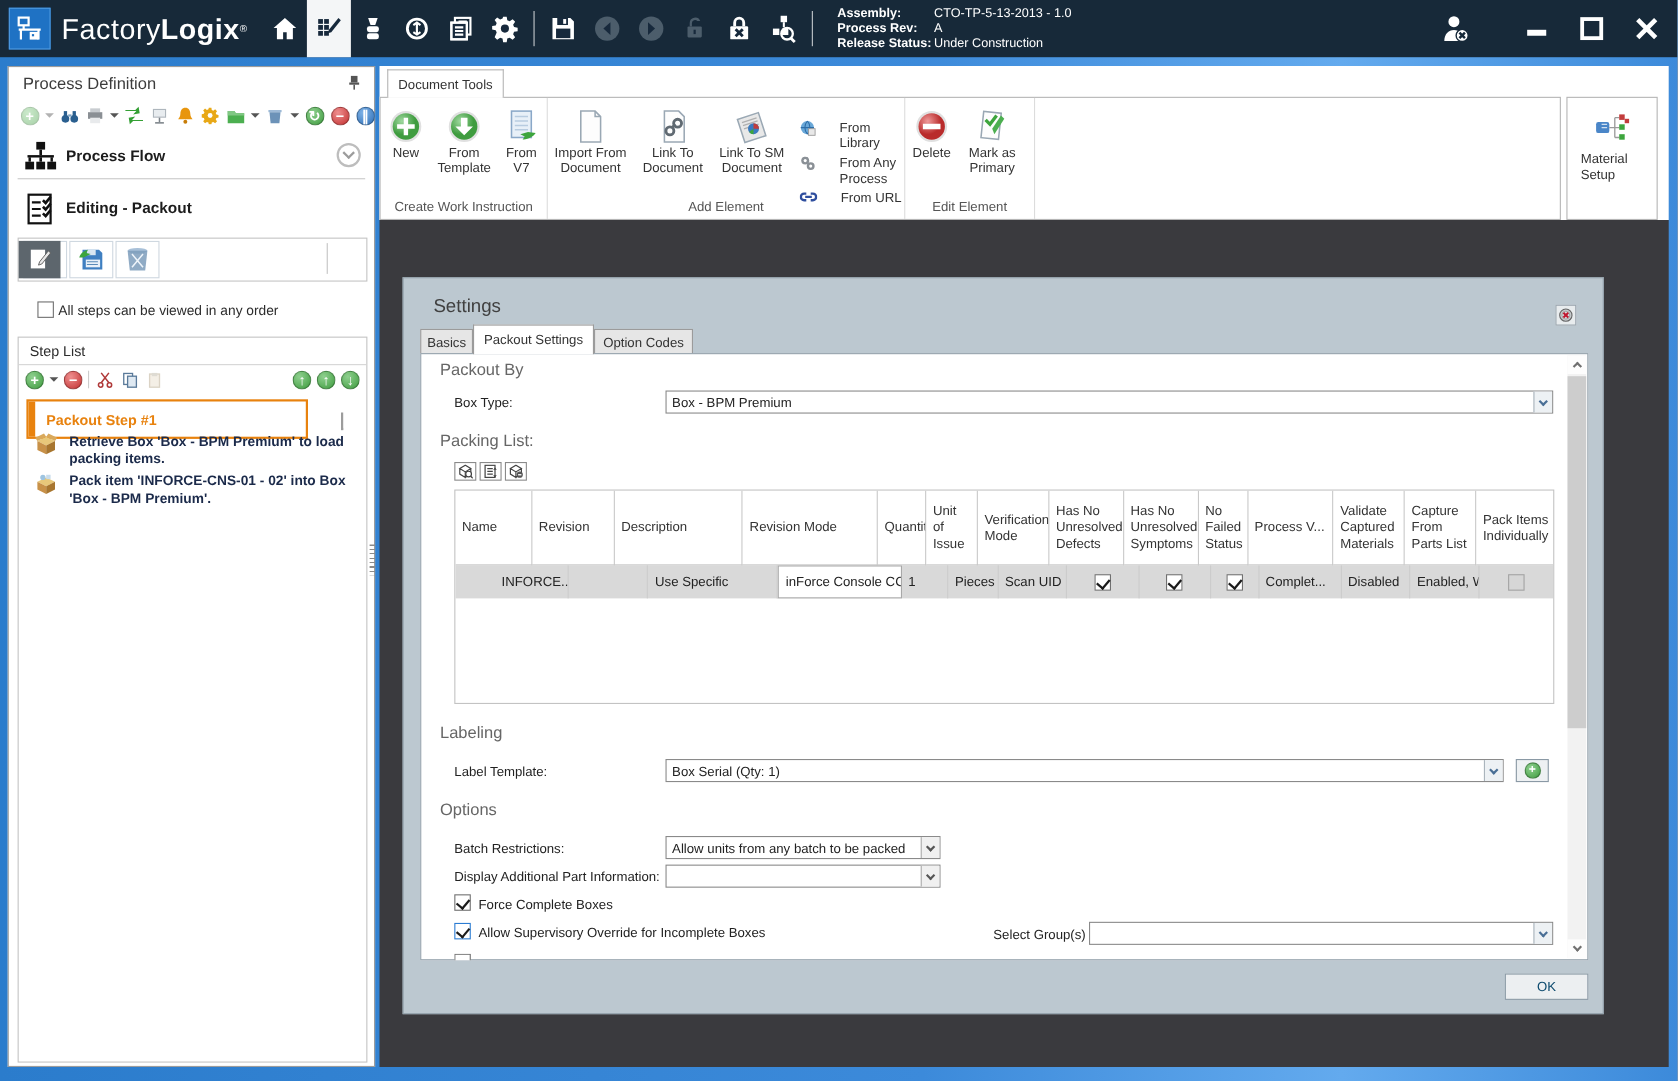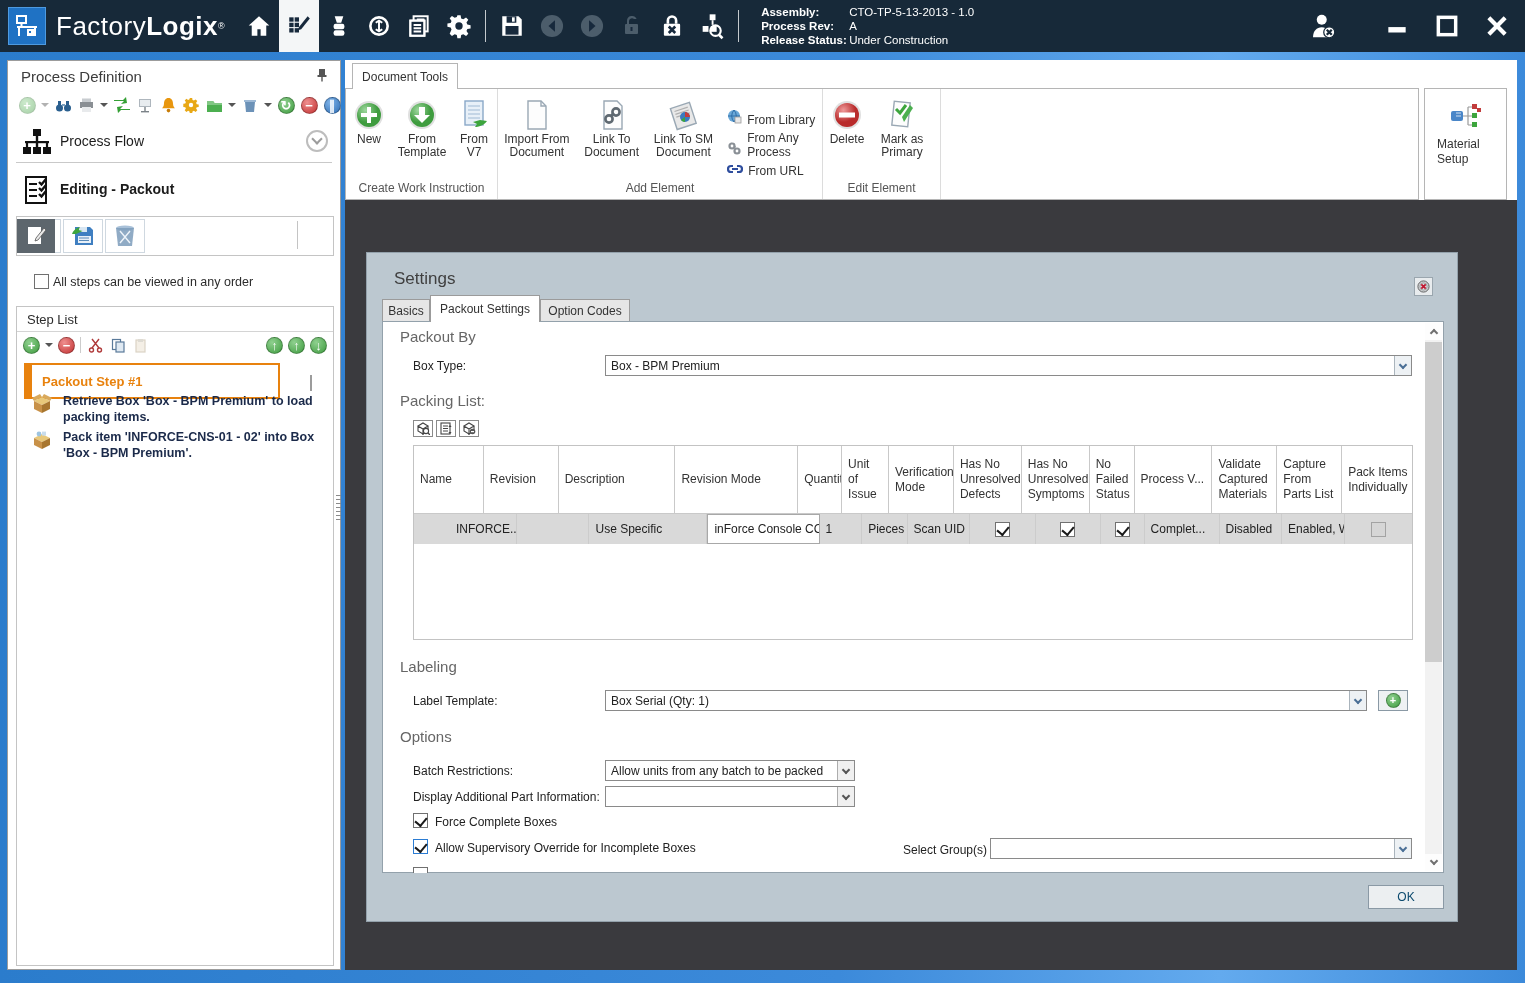--- a/index.html
+++ b/index.html
@@ -28,21 +28,21 @@
   .wbtn { width:44px; height:52px; display:flex; align-items:center; justify-content:center; margin-right:6px; }
   
   .left-panel { position:absolute; left:7px; top:60px; width:334px; height:910px; background:#fff; border:1px solid #9c9c9c; }
   .lp-header { position:relative; height:30px; }
   .lp-title { position:absolute; left:13px; top:7px; font-size:15px; color:#3c3c3c; }
   .pin { position:absolute; right:12px; top:7px; }
   .lp-toolbar { position:absolute; left:10px; top:33px; display:flex; align-items:center; gap:5px; height:22px; }
   .micon { width:18px; height:18px; display:inline-flex; align-items:center; justify-content:center; }
   .caret { width:0; height:0; border-left:4px solid transparent; border-right:4px solid transparent; border-top:4px solid #555; display:inline-block; }
   .pf-row { position:absolute; left:0; top:62px; width:100%; height:38px; }
-  .pf-row .rowlabel { position:absolute; left:52px; top:10px; font-size:14px; font-weight:400; color:#1c1c1c; }
+  .pf-row .rowlabel { position:absolute; left:52px; top:10px; font-size:14px; font-weight:700; color:#1c1c1c; }
   .circle-down { position:absolute; right:12px; top:7px; width:22px; height:22px; border:2px solid #bdbdbd; border-radius:50%; display:flex; align-items:center; justify-content:center; }
   .chev { width:8px; height:8px; border-right:2px solid #9c9c9c; border-bottom:2px solid #9c9c9c; transform:rotate(45deg); margin-top:-4px; }
   .hr { position:absolute; left:8px; right:8px; height:1px; background:#c9c9c9; }
   .edit-row { position:absolute; left:0; top:108px; width:100%; height:40px; }
   .edit-row .rowlabel { position:absolute; left:52px; top:12px; font-size:14px; font-weight:700; color:#1c1c1c; }
   .savebar { position:absolute; left:8px; top:155px; width:318px; height:40px; border:1px solid #c4c4c4; }
   .sb-btn { position:absolute; top:2px; width:40px; height:34px; border:1px solid #cfd8e0; background:#fff; display:flex; align-items:center; justify-content:center; }
   .sb-sep { position:absolute; top:4px; width:1px; height:28px; background:#c4c4c4; }
   .sb-toggle { position:absolute; top:2px; width:38px; height:34px; background:#5d666d; display:flex; align-items:center; justify-content:center; }
   .anyorder { position:absolute; left:26px; top:213px; display:flex; align-items:center; gap:4px; font-size:12.5px; color:#2c2c2c; }
@@ -66,21 +66,21 @@
   
   .ribbon { position:absolute; left:345px; top:60px; width:1172px; height:140px; background:#fff; }
   .rtab { position:absolute; left:7px; top:3px; width:106px; height:26px; background:#fff; border:1px solid #b5b5b5; border-bottom:none; z-index:2; display:flex; align-items:center; justify-content:center; font-size:12px; color:#333; }
   .rbody { position:absolute; left:0; top:28px; width:1074px; height:112px; border:1px solid #b5b5b5; background:#fff; display:flex; }
   .rgroup { position:relative; height:100%; border-right:1px solid #dcdcdc; }
   .rbuttons { display:flex; padding-top:8px; }
   .rbtn { display:flex; flex-direction:column; align-items:center; text-align:center; color:#333; font-size:12px; line-height:13px; }
   .rbtn .ric { height:36px; display:flex; align-items:center; justify-content:center; }
   .glabel { position:absolute; bottom:4px; left:0; right:0; text-align:center; color:#555; font-size:12px; }
   .stackcol { display:flex; flex-direction:column; gap:4px; padding-top:12px; padding-left:8px; }
-  .stackrow { display:flex; align-items:flex-end; gap:5px; font-size:12px; color:#333; }
+  .stackrow { display:flex; align-items:flex-start; gap:21px; font-size:12px; color:#333; }
   .matbox { position:absolute; left:1079px; top:28px; width:83px; height:112px; border:1px solid #b5b5b5; background:#fff; text-align:center; font-size:12px; color:#333; }
   .matbox .ric { margin-top:10px; height:34px; display:flex; align-items:center; justify-content:center; }
   
   .canvas { position:absolute; left:345px; top:200px; width:1172px; height:770px; background:#3a3a3e; }
   .dialog { position:absolute; left:21px; top:52px; width:1092px; height:670px; background:#bcc8d0; border:1px solid #93a1ab; }
   .dlg-title { position:absolute; left:27px; top:16px; font-size:17px; color:#404040; }
   .dlg-close { position:absolute; left:1047px; top:24px; width:19px; height:19px; background:#e8ecee; border:1px solid #9aa6ae; display:flex; align-items:center; justify-content:center; }
   .dtab { position:absolute; font-size:12px; color:#333; display:flex; align-items:center; justify-content:center; }
   .dtab.inactive { top:46px; height:23px; background:#e6e6e6; border:1px solid #9b9b9b; z-index:1; }
   .dtab.active { top:42px; height:27px; background:#fff; border:1px solid #9b9b9b; border-bottom:none; z-index:3; }

